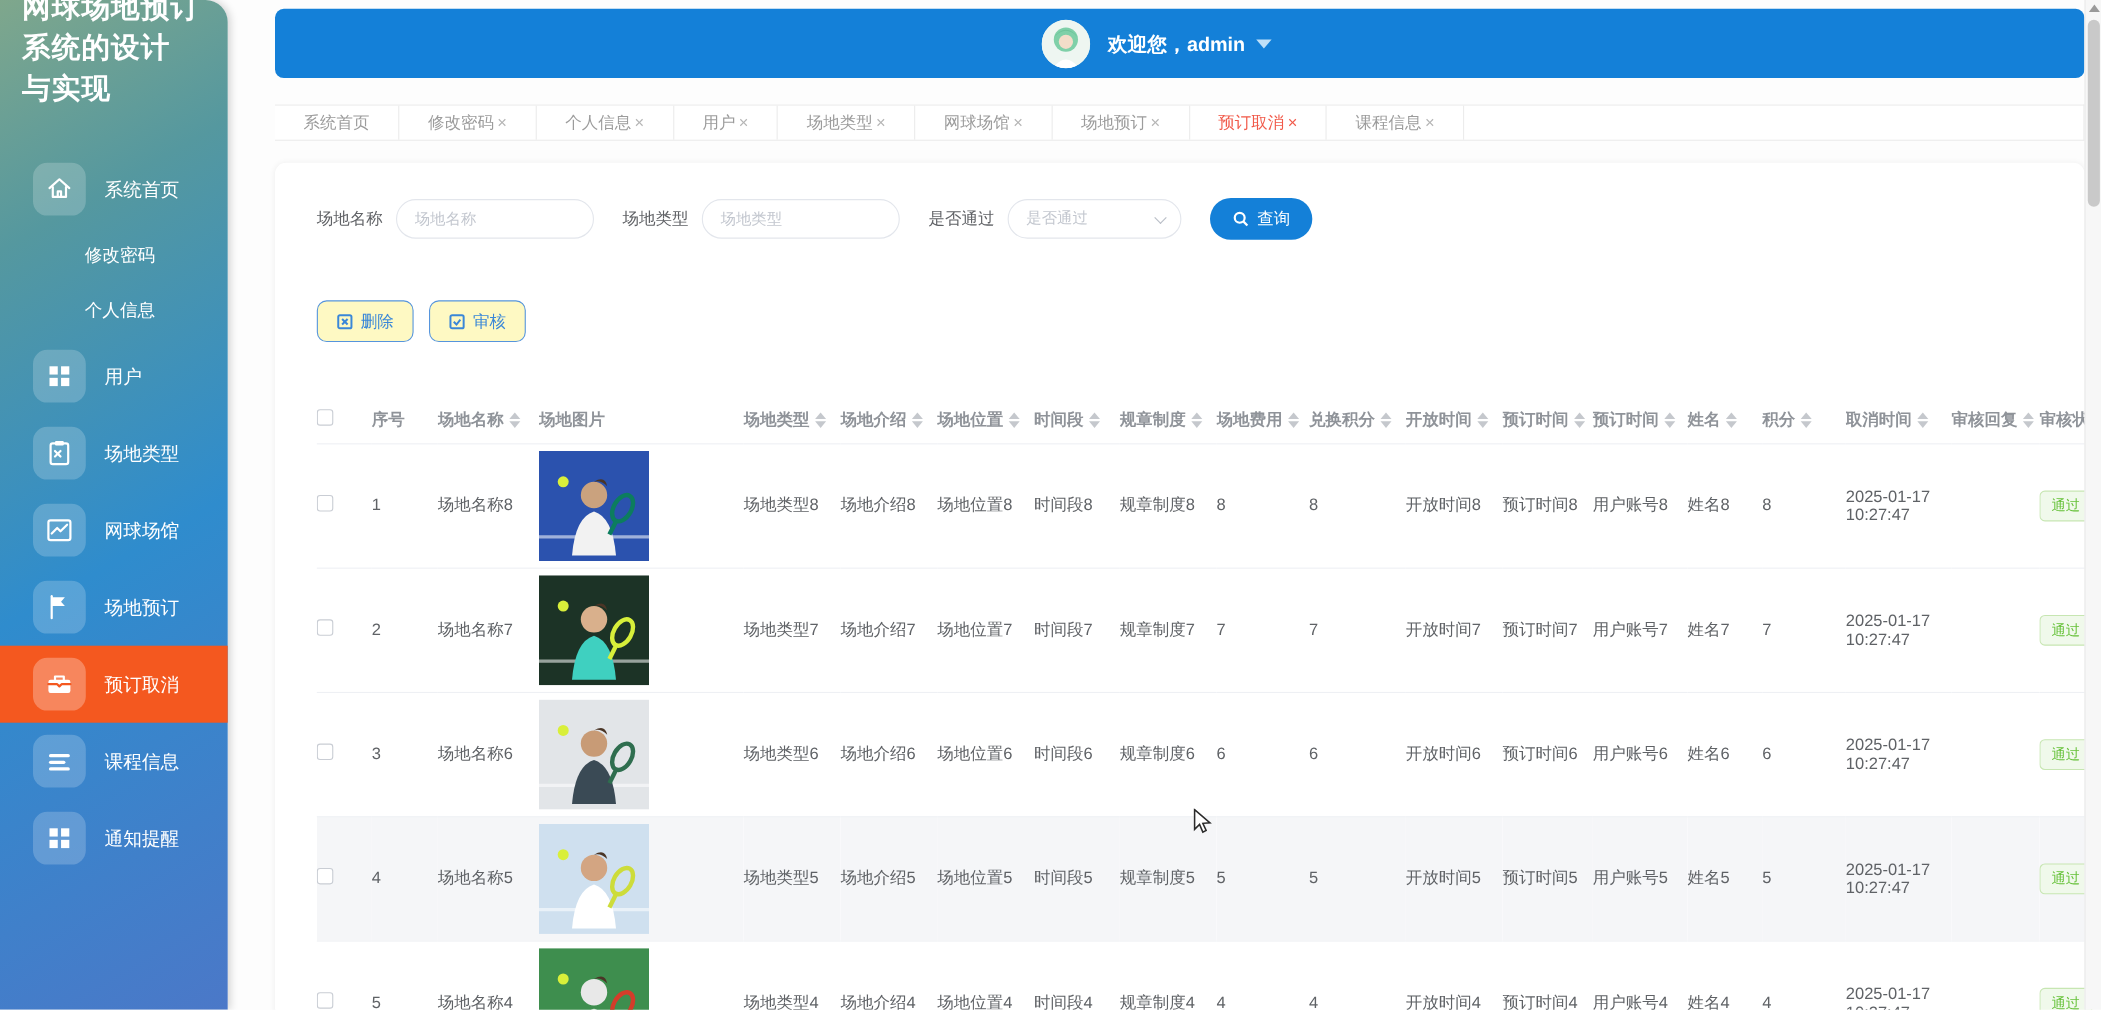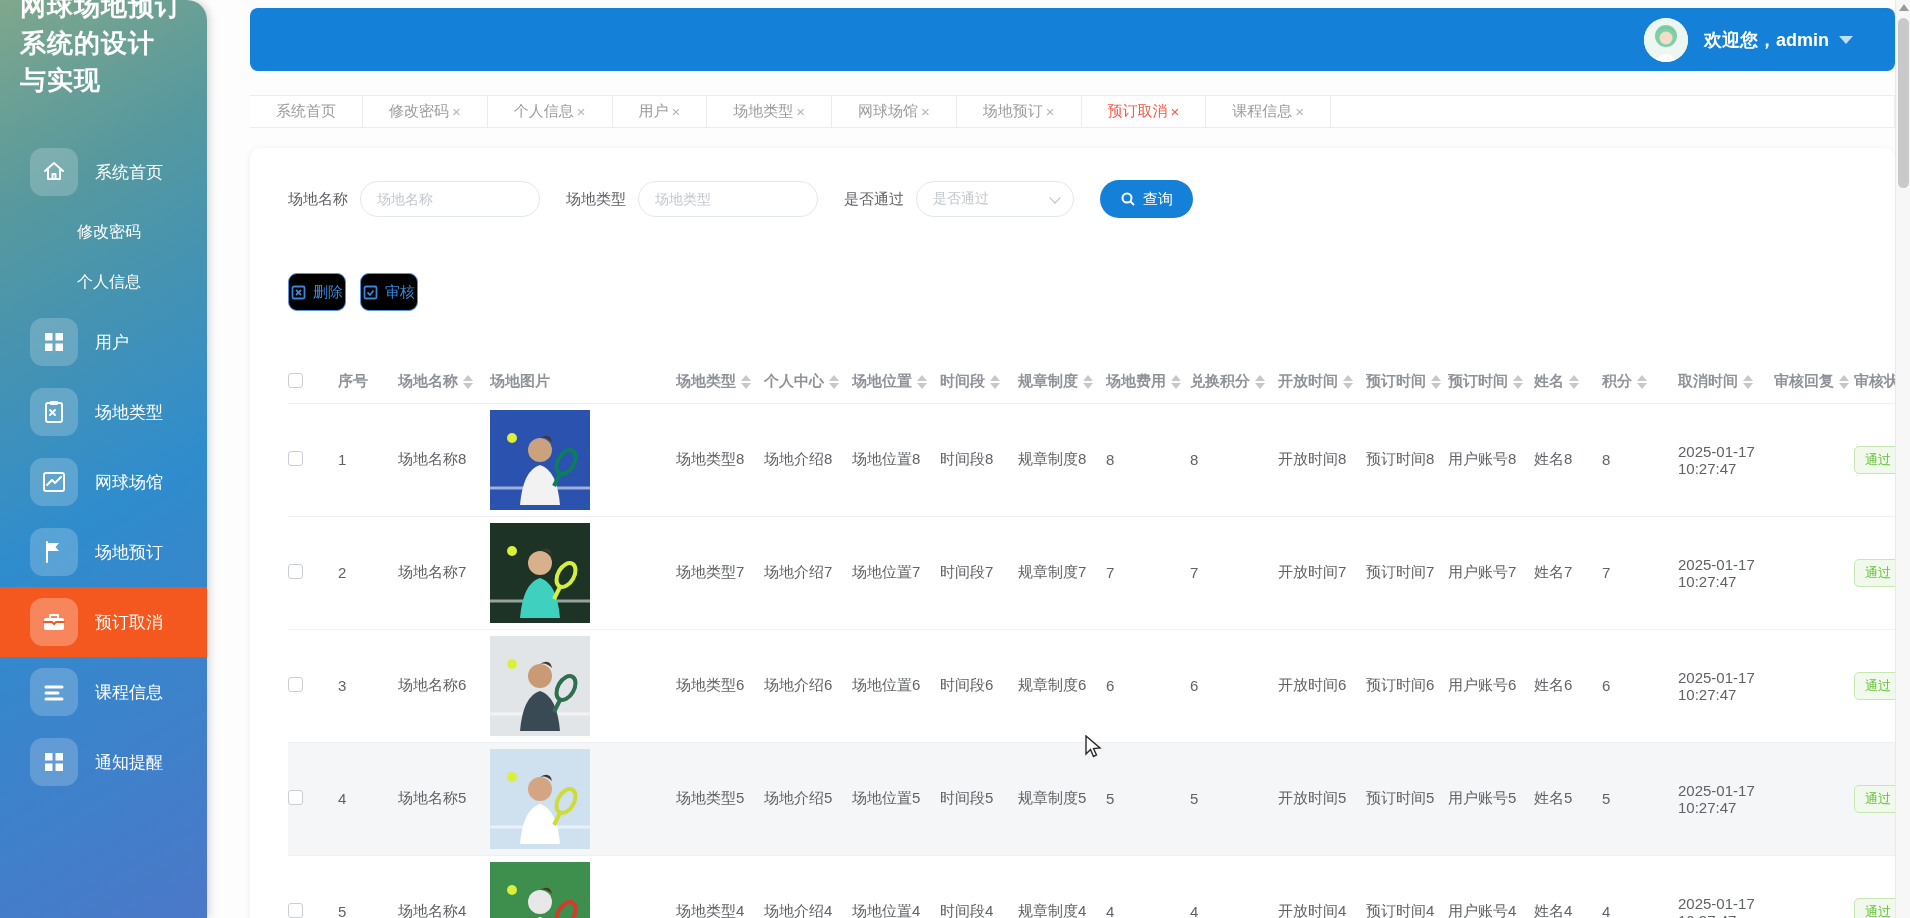--- a/index.html
+++ b/index.html
@@ -21,21 +21,21 @@
     display:flex; align-items:center; justify-content:center; flex:0 0 48px; }
   .side-item.active .icon-box { background:rgba(255,255,255,.28); }
   .side-label { font-size:17px; margin-left:17px; white-space:nowrap; }
   .side-sub { height:50px; padding-left:77px; display:flex; align-items:center;
     color:#fff; font-size:16px; cursor:pointer; }
   .side-item svg { width:26px; height:26px; stroke:#fff; fill:none; stroke-width:2; }
 
   
   .main { position:absolute; left:250px; top:0; width:1645px; height:918px; }
   .topbar { position:absolute; left:0; right:0; top:8px; height:63px; background:#1480d8;
-    border-radius:8px; display:flex; align-items:center; justify-content:flex-end; }
+    border-radius:8px; display:flex; align-items:center; justify-content:center; }
   .userbox { display:flex; align-items:center; margin-right:42px; cursor:pointer; }
   .avatar { width:44px; height:44px; border-radius:50%; overflow:hidden; background:#e8f4ee;
     flex:0 0 44px; }
   .greeting { color:#fff; font-size:18px; font-weight:bold; margin-left:16px; }
   .caret-down { width:0; height:0; border-left:7px solid transparent; border-right:7px solid transparent;
     border-top:8px solid #bfe0f8; margin-left:10px; }
 
   
   .tabbar { position:absolute; left:0; right:0; top:95px; height:33px; display:flex;
     background:#fff; border:1px solid #ececec; border-left:none; }
@@ -62,21 +62,21 @@
   .s-select span { font-size:14px; color:#c3c7cf; }
   .sel-caret { position:absolute; right:14px; top:14px; width:8px; height:8px;
     border-right:1.5px solid #b9bec7; border-bottom:1.5px solid #b9bec7;
     transform:rotate(45deg); margin-top:-2px; }
   .btn-search { height:38px; padding:15px 20px; background:#1480d8; color:#fff; border:none;
     border-radius:19px; font-size:15px; display:flex; align-items:center; cursor:pointer;
     font-family:inherit; }
   .btn-search svg { width:16px; height:16px; margin-right:7px; stroke:#fff; fill:none; stroke-width:2; }
 
   .toolbar { margin-top:55px; display:flex; }
-  .btn-outline { height:38px; padding:0 2px; background:#000000; border:1px solid #5695dd;
+  .btn-outline { height:38px; padding:0 17px; background:#fef9c3; border:1px solid #5695dd;
     color:#3a87d8; border-radius:9px; font-size:15px; display:flex; align-items:center;
     margin-right:14px; cursor:pointer; font-family:inherit; }
   .btn-outline svg { width:15px; height:15px; margin-right:7px; stroke:#3a87d8; fill:none; stroke-width:1.8; }
 
   
   table { border-collapse:collapse; margin-top:50px; table-layout:fixed; width:1572px; }
   th, td { font-size:15px; text-align:left; vertical-align:middle; overflow:hidden; }
   thead th { color:#8f9399; font-weight:bold; height:42px; white-space:nowrap; }
   tbody td { color:#5f6266; height:113px; border-top:1px solid #eef0f4; }
   tbody tr.hover { background:#f5f6f8; }
@@ -319,21 +319,21 @@
           <col style="width:80px">
           <col style="width:86px">
       </colgroup>
       <thead>
           <tr id="thead-row">
             <th><span class="cb"></span></th>
             <th><span>序号</span></th>
             <th><span>场地名称</span><span class="sorters"><i class="up"></i><i class="dn"></i></span></th>
             <th><span>场地图片</span></th>
             <th><span>场地类型</span><span class="sorters"><i class="up"></i><i class="dn"></i></span></th>
-            <th><span>个人中心</span><span class="sorters"><i class="up"></i><i class="dn"></i></span></th>
+            <th><span>场地介绍</span><span class="sorters"><i class="up"></i><i class="dn"></i></span></th>
             <th><span>场地位置</span><span class="sorters"><i class="up"></i><i class="dn"></i></span></th>
             <th><span>时间段</span><span class="sorters"><i class="up"></i><i class="dn"></i></span></th>
             <th><span>规章制度</span><span class="sorters"><i class="up"></i><i class="dn"></i></span></th>
             <th><span>场地费用</span><span class="sorters"><i class="up"></i><i class="dn"></i></span></th>
             <th><span>兑换积分</span><span class="sorters"><i class="up"></i><i class="dn"></i></span></th>
             <th><span>开放时间</span><span class="sorters"><i class="up"></i><i class="dn"></i></span></th>
             <th><span>预订时间</span><span class="sorters"><i class="up"></i><i class="dn"></i></span></th>
             <th><span>预订时间</span><span class="sorters"><i class="up"></i><i class="dn"></i></span></th>
             <th><span>姓名</span><span class="sorters"><i class="up"></i><i class="dn"></i></span></th>
             <th><span>积分</span><span class="sorters"><i class="up"></i><i class="dn"></i></span></th>

